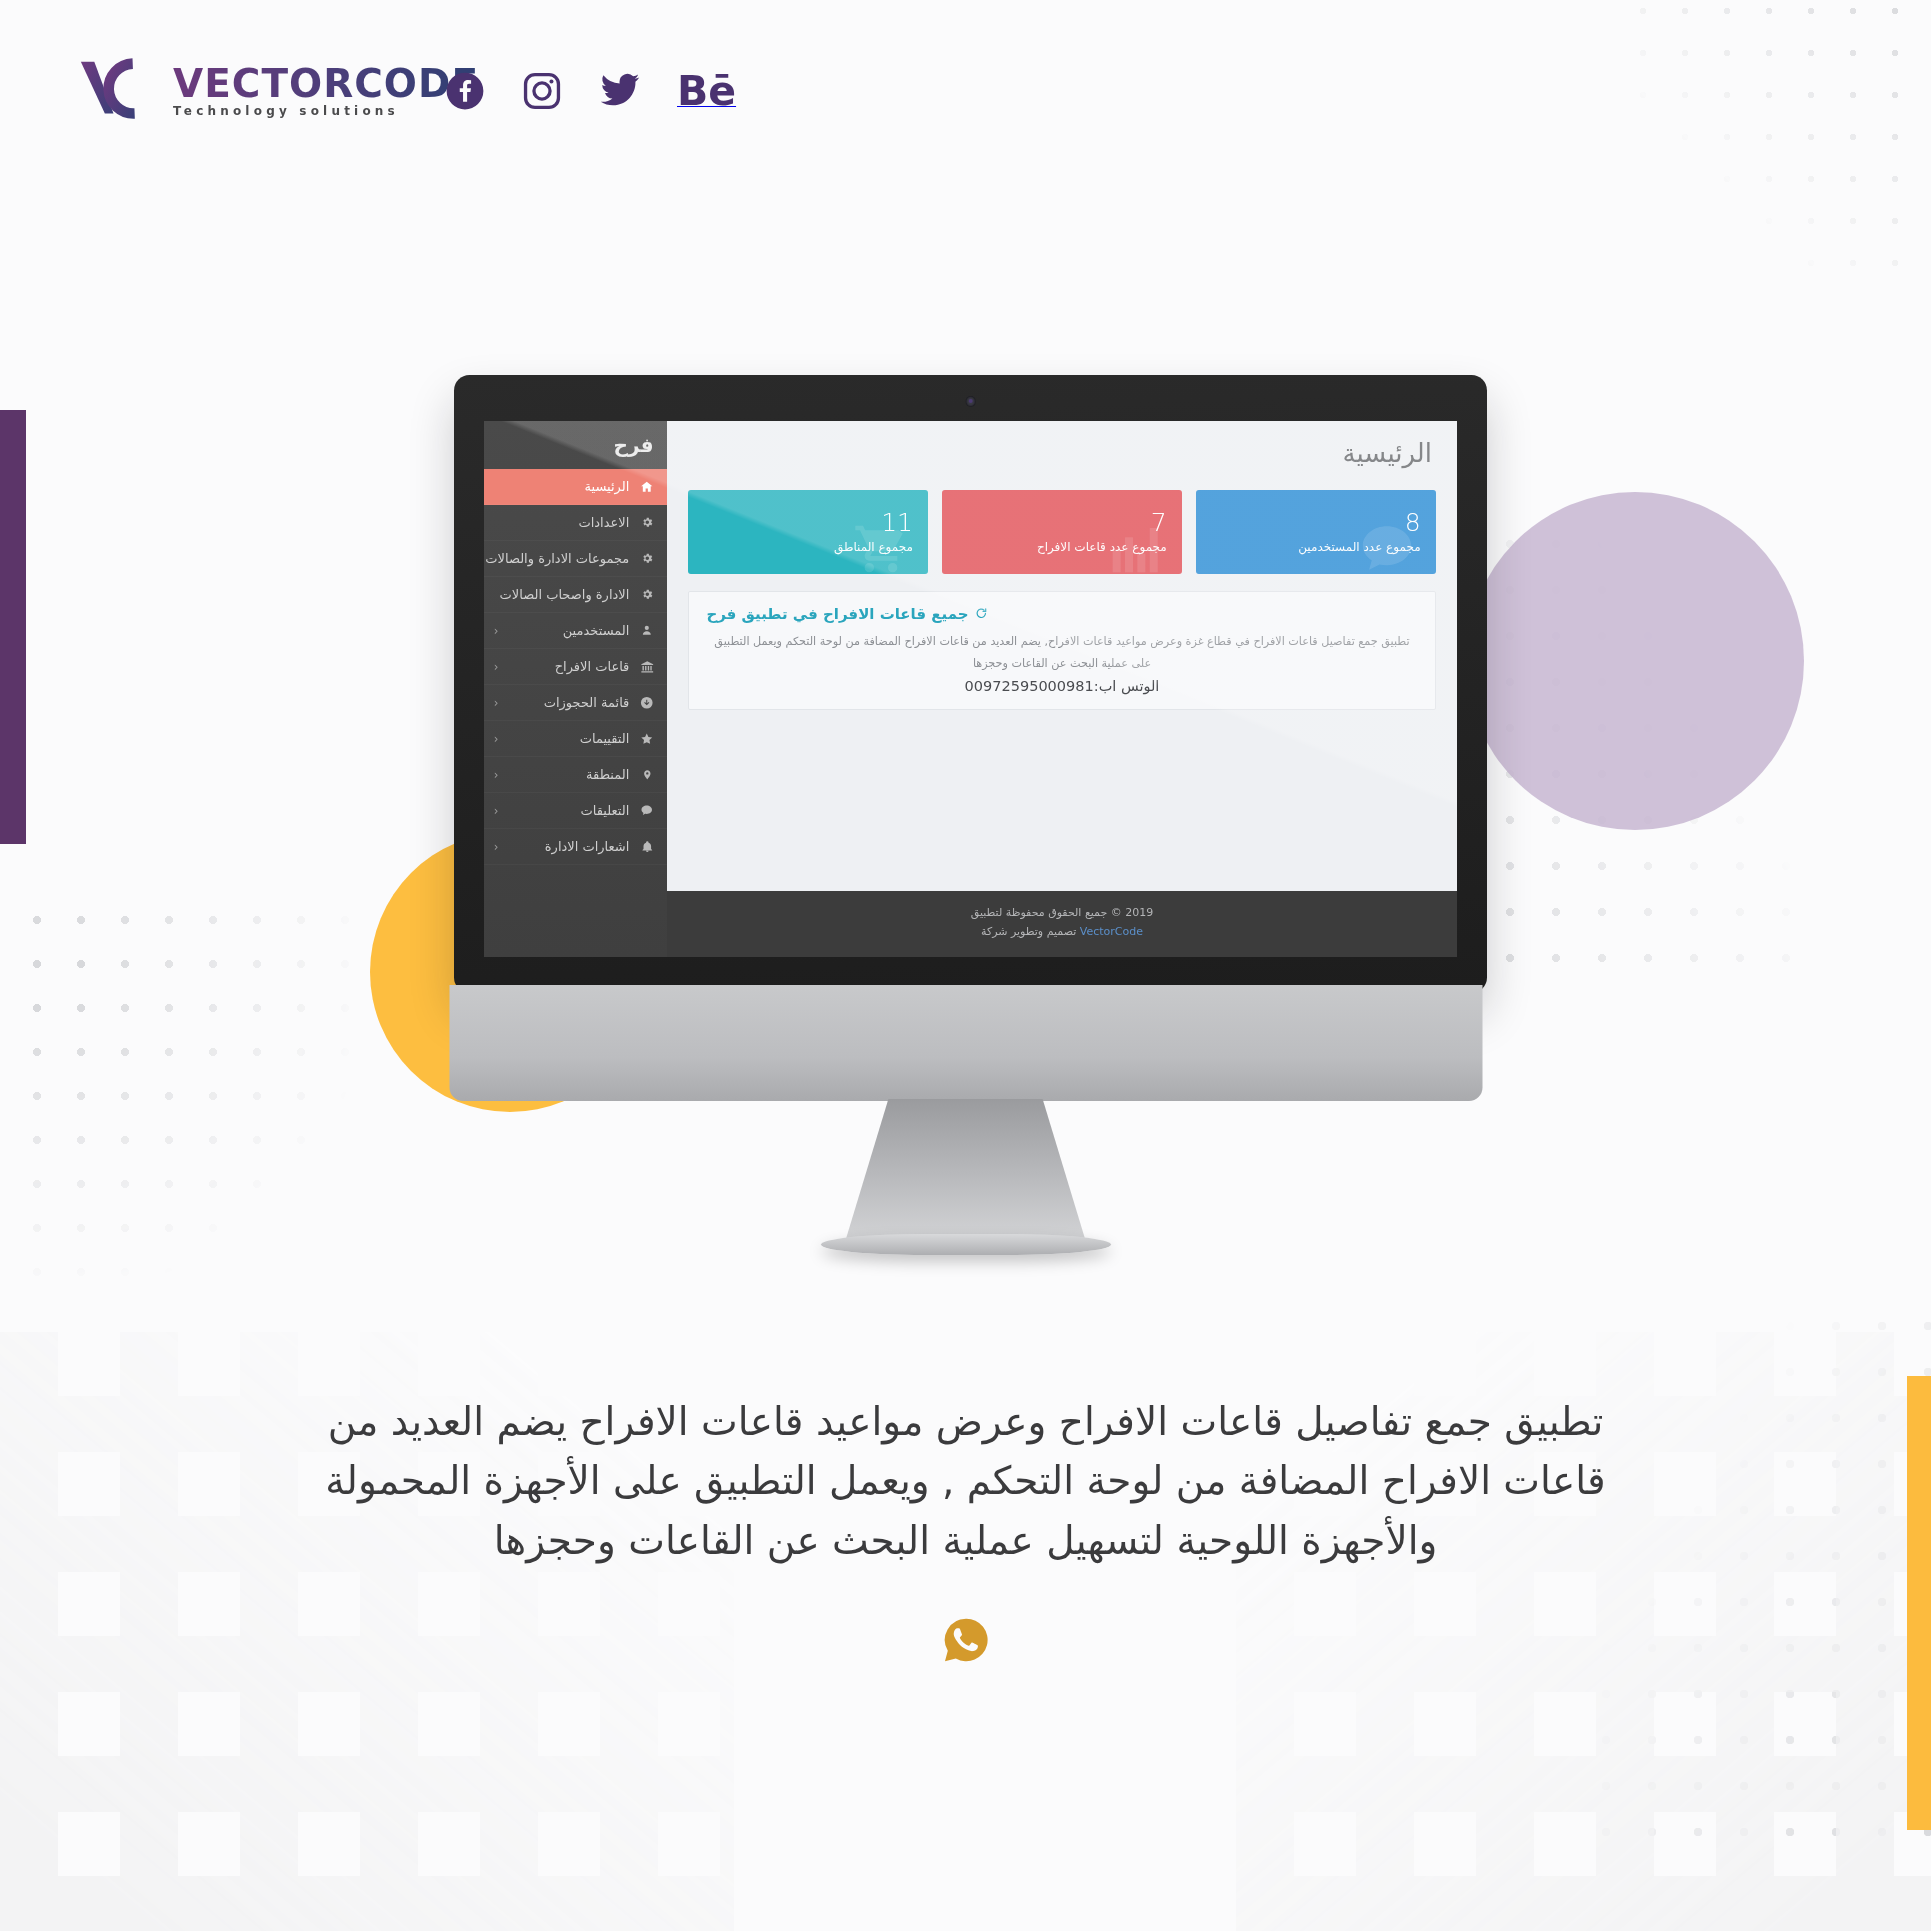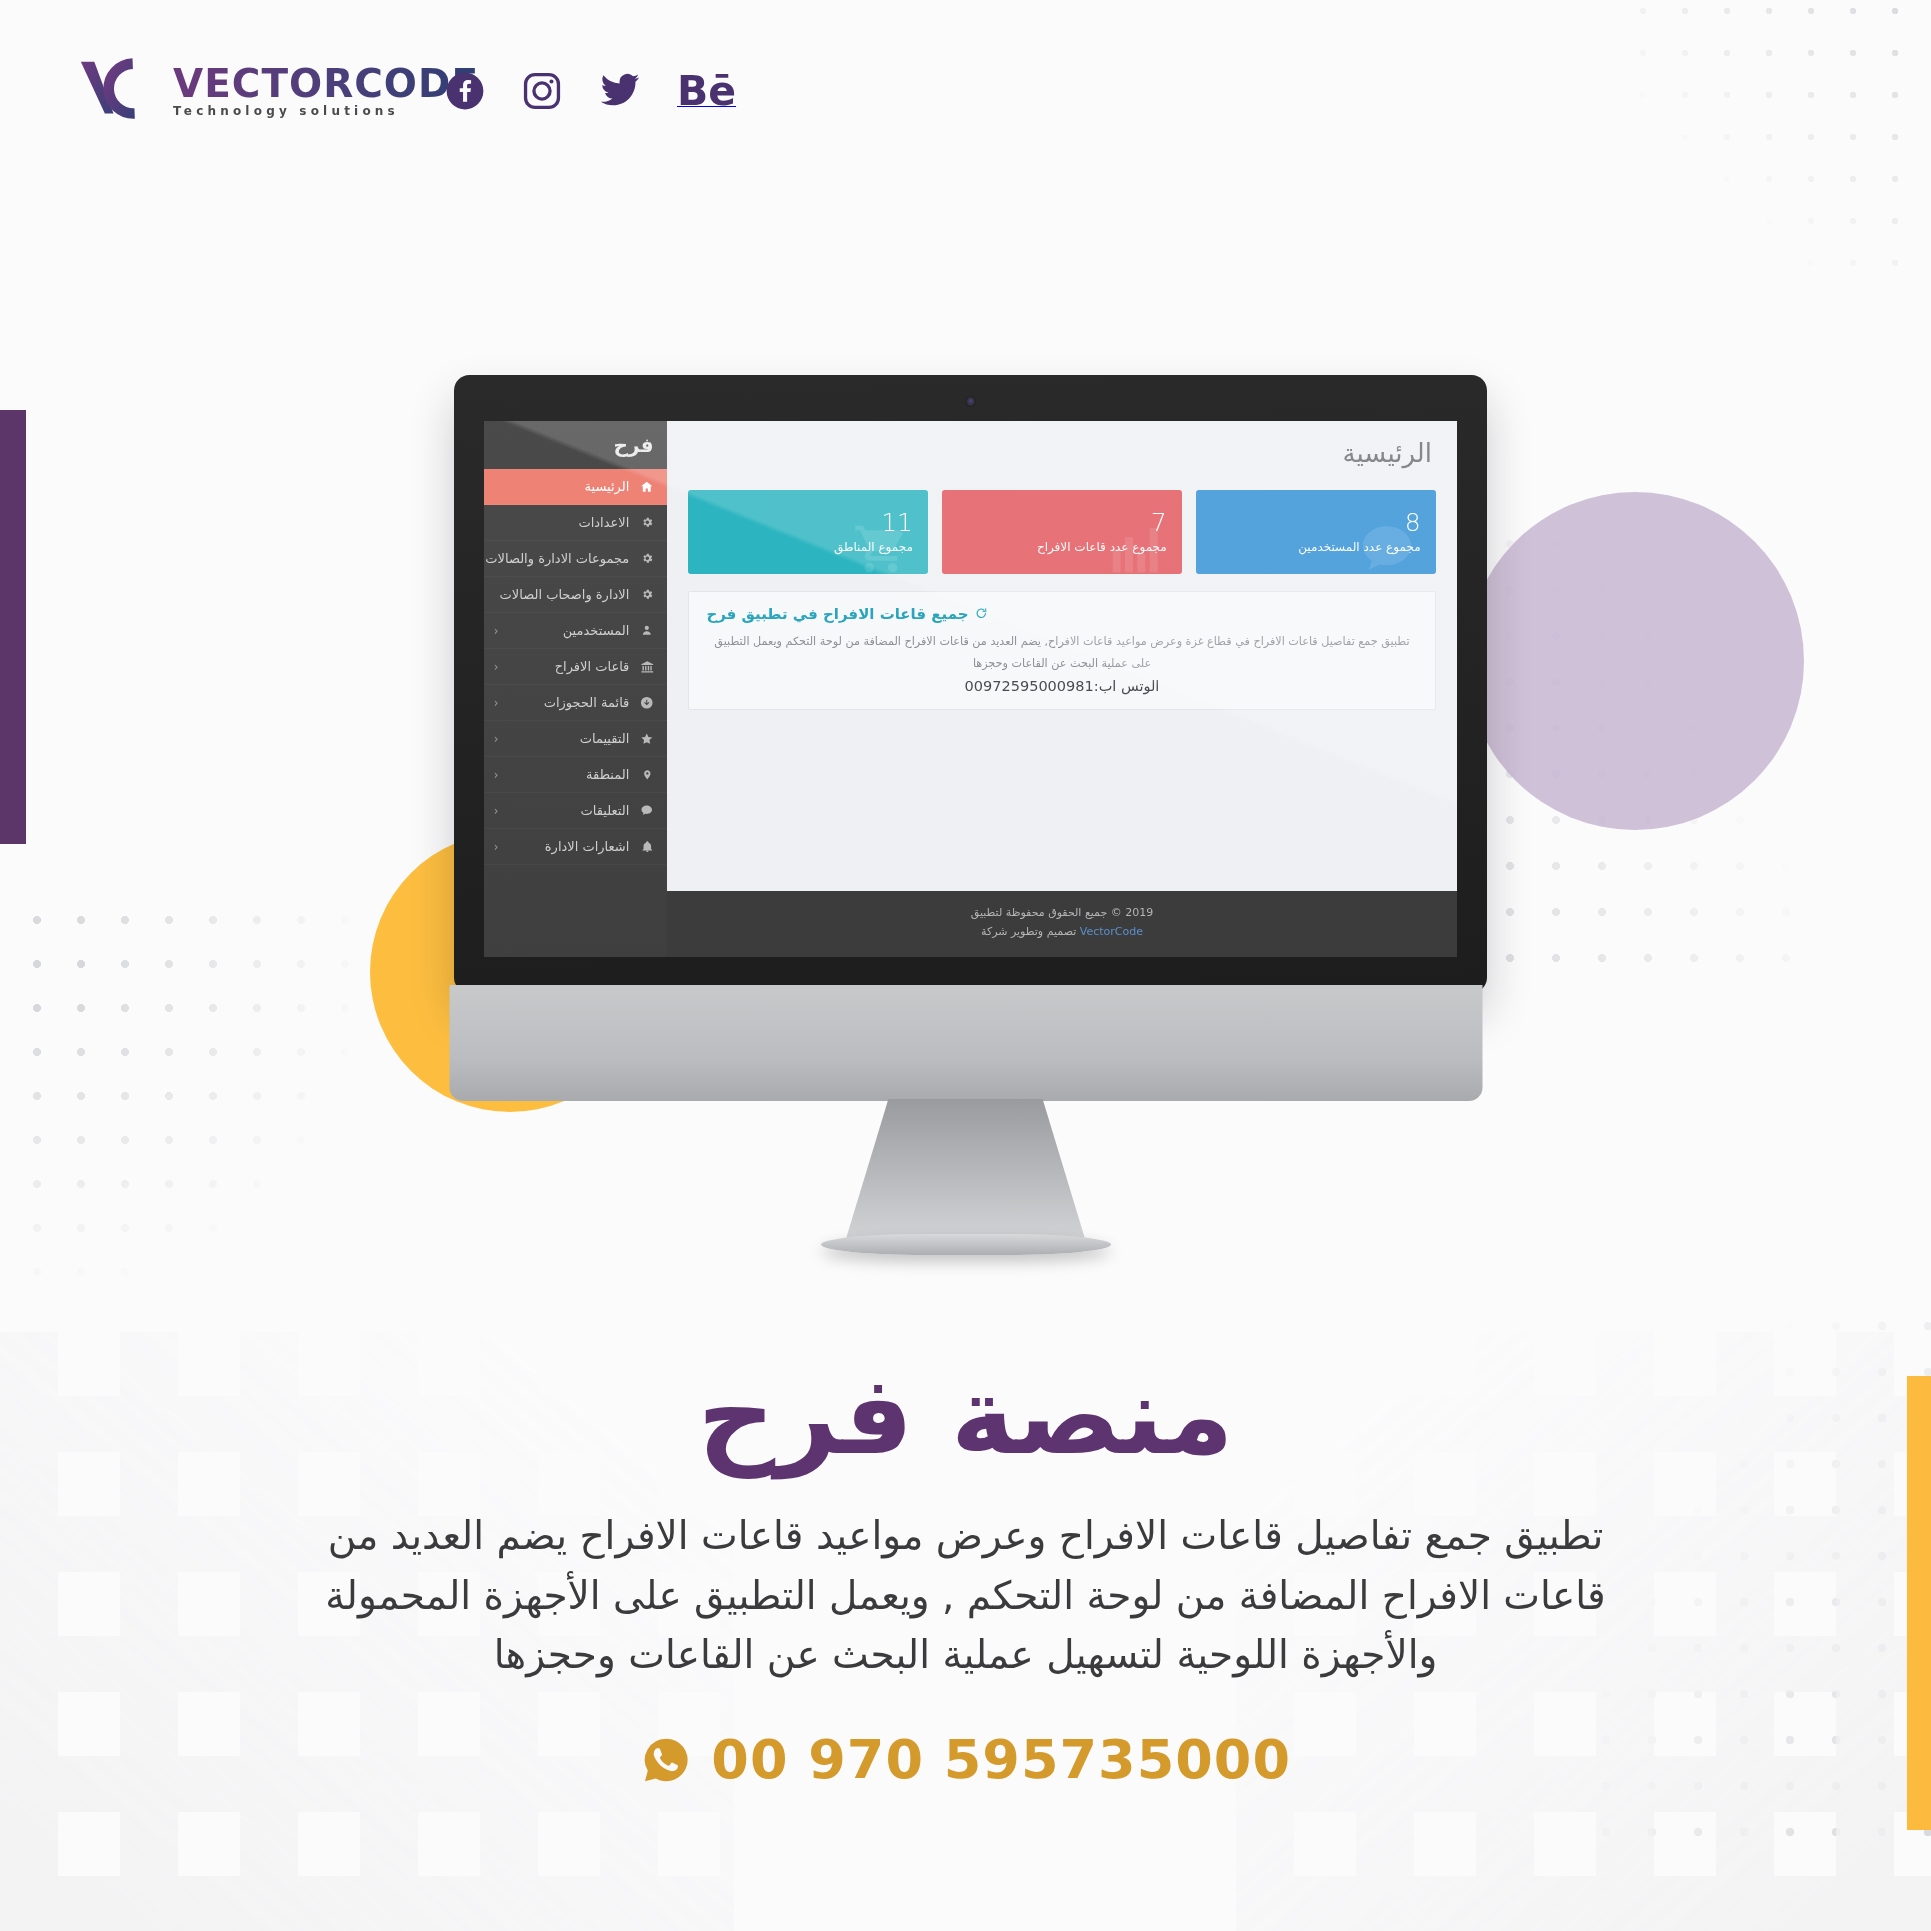--- a/index.html
+++ b/index.html
@@ -415,24 +415,22 @@
       </div>
       <div class="glare"></div>
     </div>
   </div>
 
   <div class="stand"></div>
   <div class="neck2"></div>
   <div class="base"></div>
 
   <div class="hero">
-    <div class="hero-title">منصة فرح</div>
     <div class="hero-desc">تطبيق جمع تفاصيل قاعات الافراح وعرض مواعيد قاعات الافراح يضم العديد من قاعات الافراح المضافة من لوحة التحكم , ويعمل التطبيق على الأجهزة المحمولة والأجهزة اللوحية لتسهيل عملية البحث عن القاعات وحجزها</div>
     <div class="phone">
       <svg width="52" height="52" viewBox="0 0 24 24" fill="#d49a2c">
         <path d="M12 2.2A9.8 9.8 0 0 0 3.6 17l-1.3 4.8L7.3 20.5A9.8 9.8 0 1 0 12 2.2zm5.3 13.6c-.24.67-1.4 1.3-1.94 1.33-.5.04-.53.4-3.33-.82-2.8-1.23-4.5-4.2-4.64-4.4-.13-.2-1.1-1.5-1.05-2.84.05-1.33.77-1.96 1.04-2.22.26-.26.56-.3.75-.3h.53c.17 0 .4-.04.6.5.22.58.75 2 .82 2.14.07.14.11.3.02.48-.1.2-.15.3-.3.47-.14.16-.3.36-.43.48-.14.14-.29.29-.13.57.16.28.7 1.2 1.5 1.96 1.05.96 1.94 1.27 2.22 1.41.28.14.44.12.61-.06.17-.18.7-.8.88-1.08.19-.28.37-.23.62-.13.25.1 1.6.78 1.87.92.28.14.46.21.53.33.07.11.07.66-.17 1.3z"></path>
       </svg>
-      <span class="phone-num">00 970 595735000</span>
     </div>
   </div>
 
 </div>
 
 
 </body></html>

